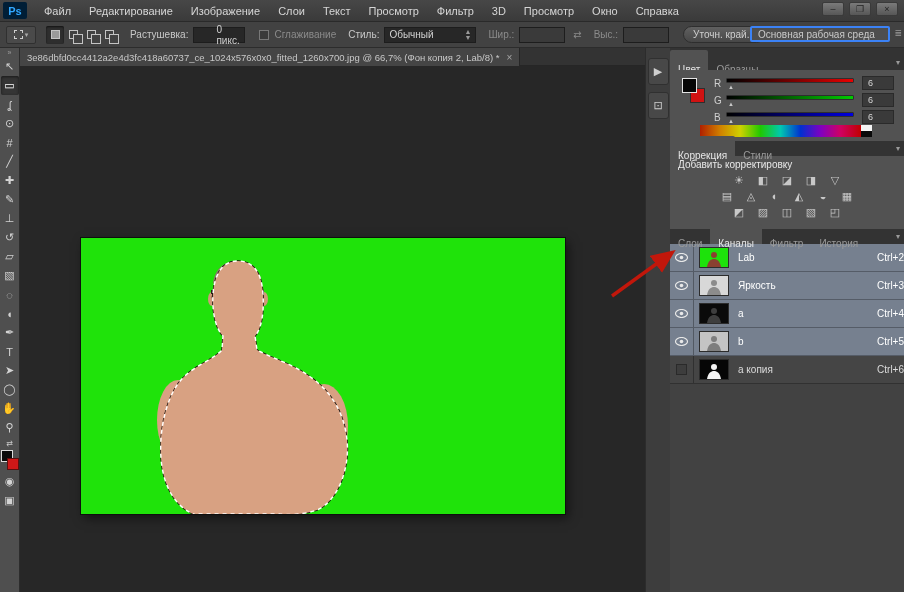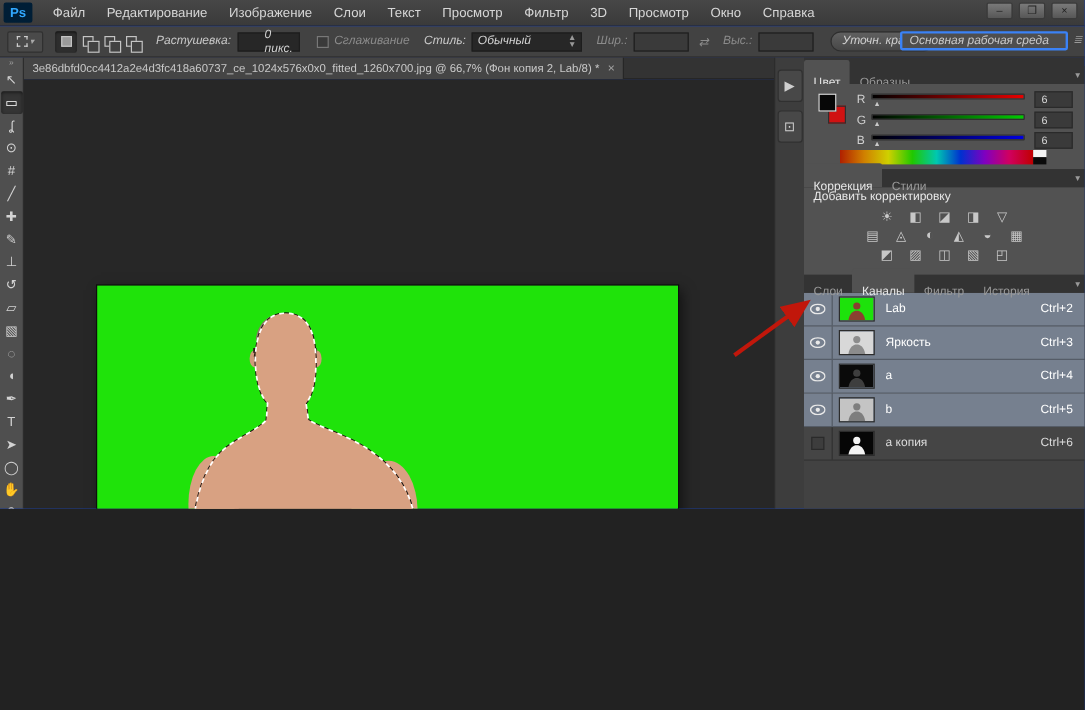--- a/index.html
+++ b/index.html
@@ -1,37 +1,37 @@
 <!DOCTYPE html>
 <html><head>
 <meta charset="utf-8">
 <style>
   * { margin:0; padding:0; box-sizing:border-box; }
   html,body { background:#222; }
   .screen {
-    position:relative; width:904px; height:424px; overflow:hidden;
+    position:relative; width:904px; height:592px; overflow:hidden;
     font-family:"Liberation Sans", sans-serif; color:#d8d8d8; background:#1d4ed8;
     -webkit-user-select:none; user-select:none;
   }
   
   .menubar {
     position:absolute; left:0; top:0; right:0; height:22px;
     background:linear-gradient(#474747,#3a3a3a); border-bottom:1px solid #2a2a2a;
     display:flex; align-items:center; font-size:11px;
   }
   .ps-logo { width:24px; height:17px; margin:0 8px 0 3px; background:#001e36; color:#31a8ff;
     font-weight:bold; font-size:11px; display:flex; align-items:center; justify-content:center; border-radius:2px;}
   .menubar .menu-item { padding:0 9px; height:22px; display:flex; align-items:center; color:#d6d6d6; cursor:default;}
   .win-controls { position:absolute; right:6px; top:2px; display:flex; gap:5px; }
   .win-btn { width:22px; height:14px; background:linear-gradient(#7a7a7a,#575757); border:1px solid #3a3a3a;
     border-radius:2px; font-size:9px; color:#222; display:flex; align-items:center; justify-content:center; }
   
   .optionsbar {
     position:absolute; left:0; top:22px; right:0; height:26px; background:#424242;
-    border-bottom:1px solid #2c2c2c; display:flex; align-items:center; font-size:10px; color:#c9c9c9;font-style:italic;
+    border-bottom:1px solid #2c2c2c; display:flex; align-items:center; font-size:10px; color:#c9c9c9;
   }
   .tool-preset { margin-left:6px; width:30px; height:18px; border:1px solid #303030; border-radius:2px;
     background:#4a4a4a; display:flex; align-items:center; justify-content:center; gap:2px;}
   .mini-marquee { width:9px; height:9px; border:1px dashed #cfcfcf; }
   .caret { font-size:7px; color:#aaa; }
   .mode-group { display:flex; margin-left:10px; }
   .mode-btn { width:18px; height:18px; display:flex; align-items:center; justify-content:center; border-radius:2px; }
   .mode-btn .sq { width:9px; height:9px; border:1px solid #c4c4c4; position:relative; }
   .mode-btn.active { background:#2e2e2e; box-shadow:inset 0 1px 2px rgba(0,0,0,.6); }
   .mode-btn.active .sq { background:#9a9a9a; }
@@ -113,21 +113,21 @@
   
   .channels-list { background:#474747; }
   .ch-row { height:28px; display:flex; align-items:center; border-bottom:1px solid rgba(0,0,0,.28); font-size:10px; }
   .ch-row.selected { background:#76808f; color:#fff; }
   .ch-row.normal { background:#454545; color:#dcdcdc; }
   .eye-cell { width:24px; height:100%; display:flex; align-items:center; justify-content:center;
     border-right:1px solid rgba(0,0,0,.3); }
   .eye-empty { width:11px; height:11px; background:#3d3d3d; border:1px solid #2a2a2a; }
   .ch-thumb { width:30px; height:21px; margin-left:5px; border:1px solid #2c2c2c; flex-shrink:0; overflow:hidden;}
   .ch-name { margin-left:9px; flex:1; }
-  .ch-shortcut { margin-right:10px; }
+  .ch-shortcut { }
   .ch-filler { background:#424242; height:210px; }
   
   .overlay { position:absolute; inset:0; pointer-events:none; }
 </style>
 </head>
 <body>
 
 <div class="screen">
 
   <div class="menubar">

